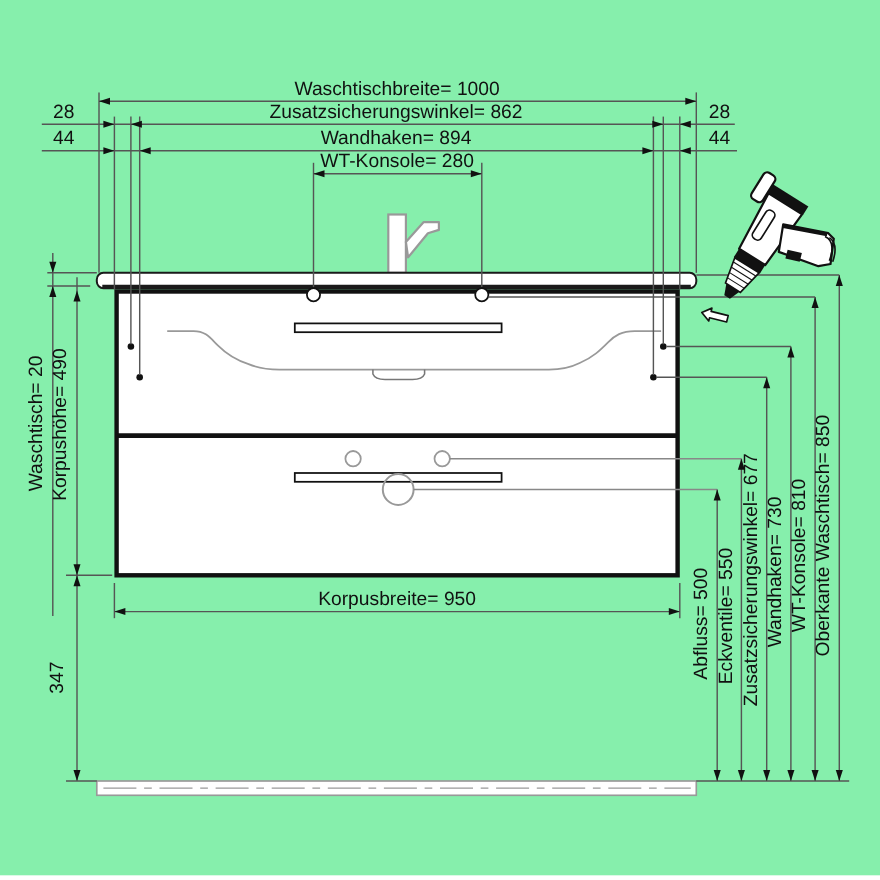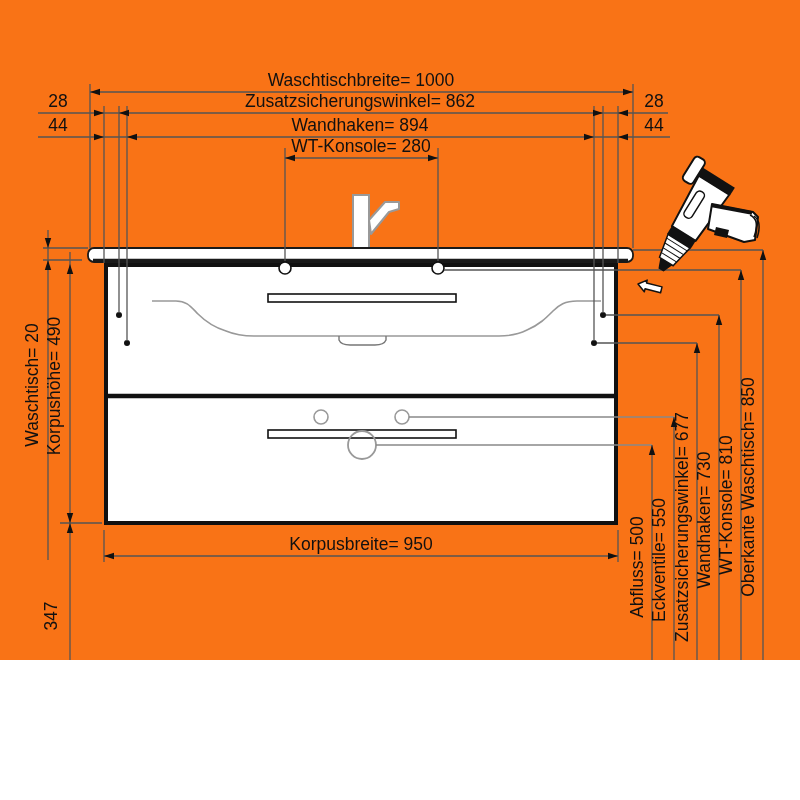--- a/index.html
+++ b/index.html
@@ -1,16 +1,16 @@
 <!DOCTYPE html>
 <html><head>
 <meta charset="utf-8">
 <style>
   html,body{margin:0;padding:0;background:#fff;}
-  .page{position:relative;width:800px;height:660px;background:#f97316;overflow:hidden;}
+  .page{position:relative;width:800px;height:796px;background:#86efac;overflow:hidden;}
   svg{display:block;}
   text{font-family:"Liberation Sans",sans-serif;font-size:17.5px;fill:#111;}
   .dim{stroke:#555;stroke-width:1.3;fill:none;}
   .arr{fill:#111;stroke:none;}
   .gray{stroke:#999;fill:none;}
 </style>
 </head>
 <body>
 
 <div class="page">

